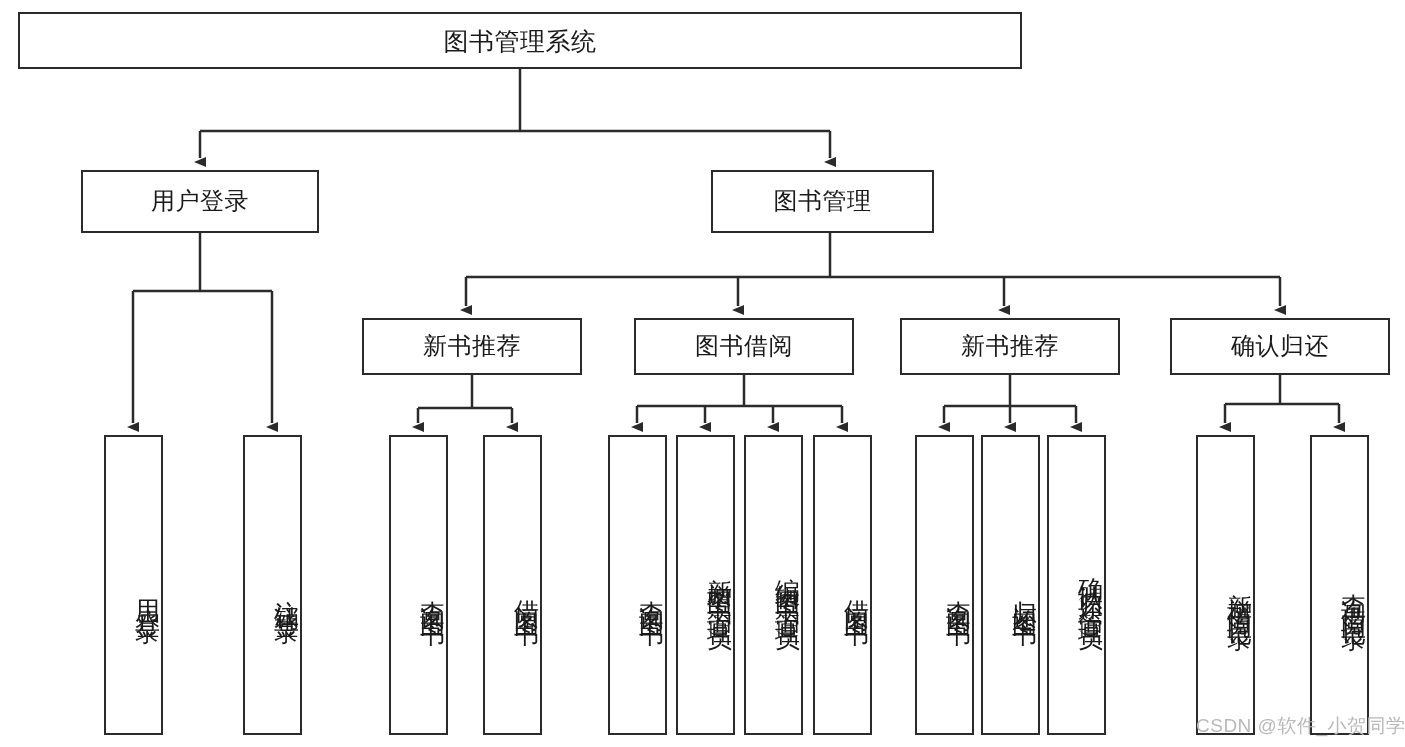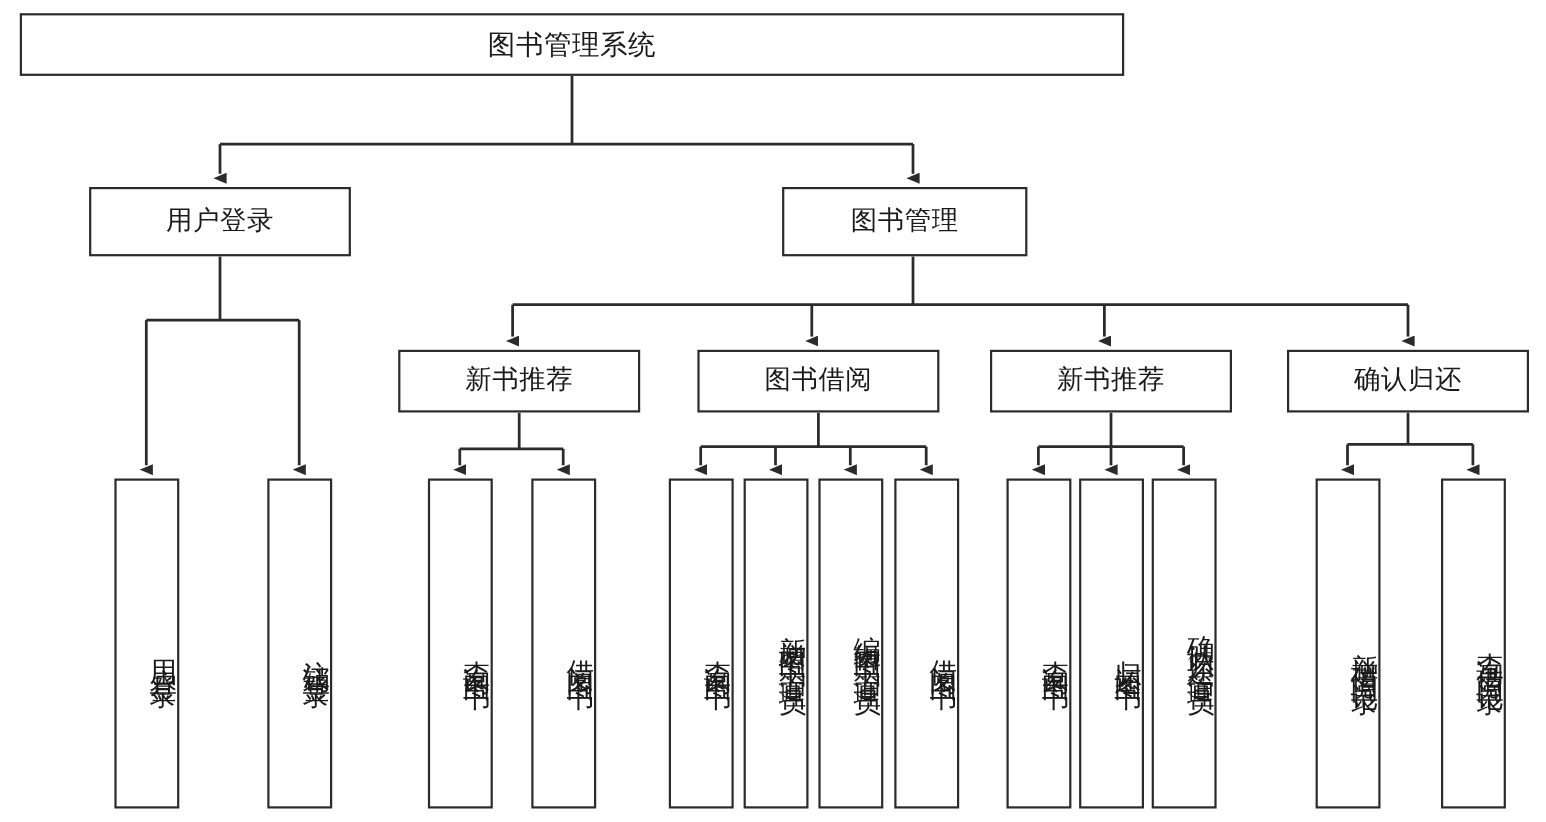--- a/index.html
+++ b/index.html
@@ -141,14 +141,15 @@
   <div class="node node-v tall" style="left:744px; top:435px; width:59px; height:300px;">编辑图书（管理员）</div>
   <div class="node node-v" style="left:813px; top:435px; width:59px; height:300px;">借阅图书</div>
 
   <div class="node node-v" style="left:915px; top:435px; width:59px; height:300px;">查询图书</div>
   <div class="node node-v" style="left:981px; top:435px; width:59px; height:300px;">归还图书</div>
   <div class="node node-v tall" style="left:1047px; top:435px; width:59px; height:300px;">确认归还（管理员）</div>
 
   <div class="node node-v" style="left:1196px; top:435px; width:59px; height:300px;">新增借阅记录</div>
   <div class="node node-v" style="left:1310px; top:435px; width:59px; height:300px;">查询借阅记录</div>
 
+  <div class="watermark" style="left:1196px; top:713px;">CSDN @软件_小贺同学</div>
 
 </div>
 
 </body></html>

